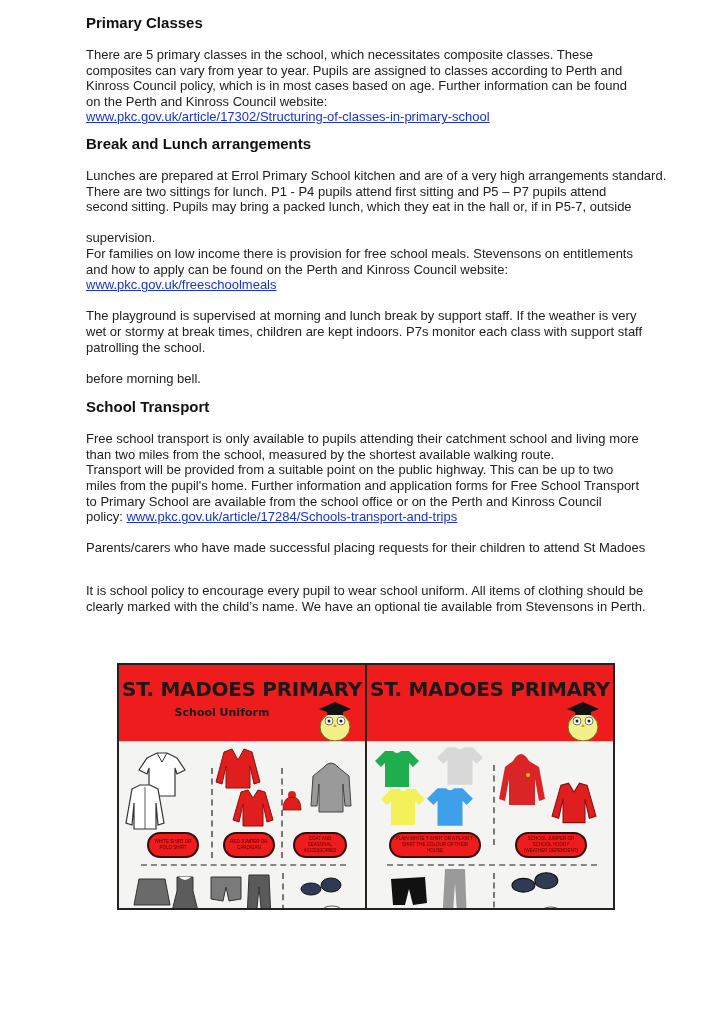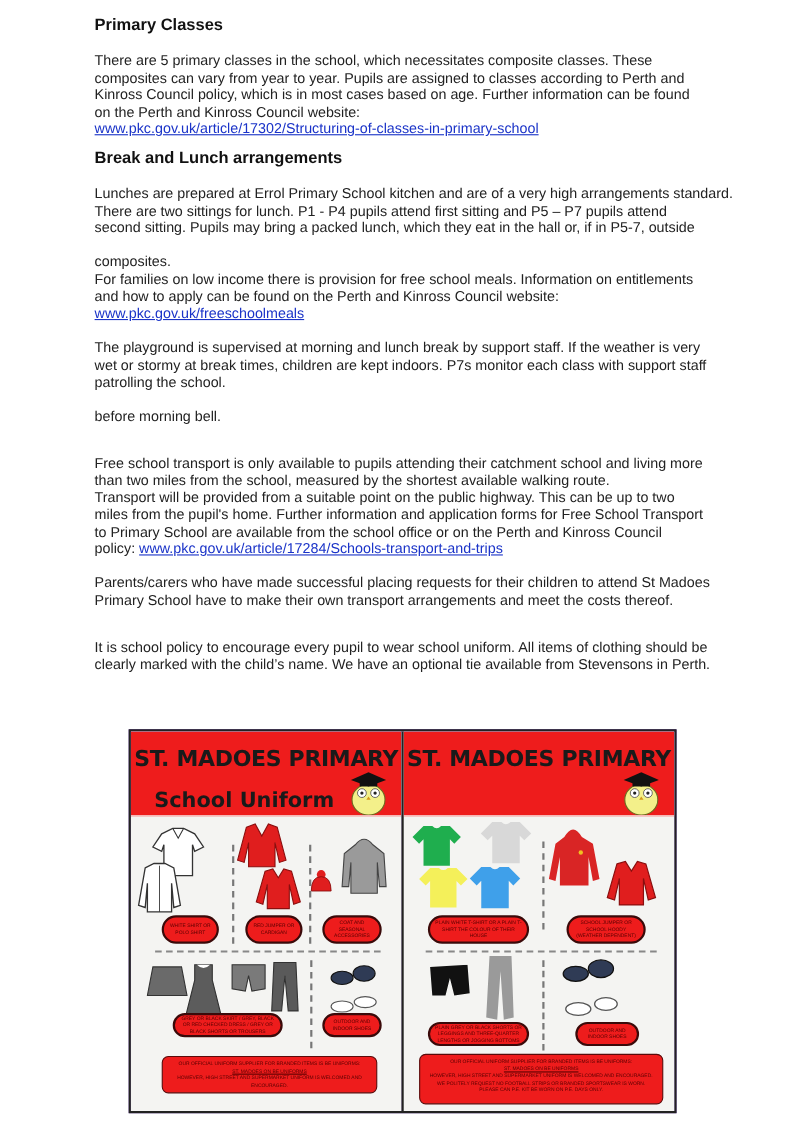--- a/index.html
+++ b/index.html
@@ -6,30 +6,30 @@
   body { width: 724px; height: 1024px; position: relative; overflow: hidden;
          font-family: "Liberation Sans", sans-serif; color: #1a1a1a; }
   .doc { position: absolute; left: 86px; top: 14px; width: 600px; }
   h2 { font-size: 15px; font-weight: bold; margin: 0; line-height: 18px; color: #111; }
   p { font-size: 13px; line-height: 15.6px; margin: 0; color: #222; }
   a { color: #1a33c8; text-decoration: underline; }
   .gap-h { height: 15px; }
   .gap-p { height: 15.6px; }
 
   
-  .posters { position: absolute; left: 117px; top: 663px; width: 498px; height: 349px;
-             display: flex; border: 2px solid #222; box-sizing: border-box; background: #4c1d95; }
+  .posters { position: absolute; left: 117px; top: 663px; width: 498px; height: 247px;
+             display: flex; border: 2px solid #222; box-sizing: border-box; background: #bef264; }
   .poster { position: relative; flex: 1; height: 100%; box-sizing: border-box; overflow: hidden; background: #f4f4f2; }
   .poster + .poster { border-left: 2px solid #222; }
   .poster-head { height: 76px; background: #ee1c1c; position: relative; border-bottom: 1px solid #f7c9c9; }
   .poster-title { position: absolute; left: 0; right: 0; top: 12px; text-align: center;
                   font-size: 20px; font-weight: bold; color: #1a1a1a; letter-spacing: -0.3px;
                   font-family: "DejaVu Sans", sans-serif; }
   .poster-sub { position: absolute; left: 0; right: 40px; top: 41px; text-align: center;
-                font-size: 19px; font-weight: bold; color: #1a1a1a; font-family: "DejaVu Sans", sans-serif; margin-top: 11px; }
+                font-size: 11px; font-weight: bold; color: #1a1a1a; font-family: "DejaVu Sans", sans-serif; }
   .owl { position: absolute; right: 10px; top: 32px; width: 40px; height: 44px; }
   .oval { position: absolute; background: #ee1c1c; border: 2px solid #3a0a0a; border-radius: 20px;
           color: #5a0000; font-size: 4.5px; text-align: center; display: flex; align-items: center;
           justify-content: center; line-height: 6px; padding: 2px 4px; box-sizing: border-box; }
   .box { position: absolute; background: #ee1c1c; border: 1px solid #5a0a0a; border-radius: 6px;
          color: #5a0000; font-size: 4.5px; text-align: center; line-height: 6.5px; padding: 3px 6px; box-sizing: border-box; }
   .dash-h { position: absolute; border-top: 2px dashed #888; }
   .dash-v { position: absolute; border-left: 2px dashed #777; }
   .cloth { position: absolute; }
 </style>
@@ -49,48 +49,48 @@
   </p>
   <div style="height:10px"></div>
 
   <h2>Break and Lunch arrangements</h2>
   <div class="gap-h"></div>
   <p>
     <span>Lunches are prepared at Errol Primary School kitchen and are of a very high arrangements standard.</span><br>
     <span>There are two sittings for lunch.  P1 - P4 pupils attend first sitting and P5 – P7 pupils attend</span><br>
     <span>second sitting.  Pupils may bring a packed lunch, which they eat in the hall or, if in P5-7, outside</span><br>
     <br>
-    <span>composites.</span><br>
-    <span>For families on low income there is provision for free school meals.  Information on entitlements</span><br>
+    <span>supervision.</span><br>
+    <span>For families on low income there is provision for free school meals.  Stevensons on entitlements</span><br>
     <span>and how to apply can be found on the Perth and Kinross Council website:</span><br>
     <a>www.pkc.gov.uk/freeschoolmeals</a>
   </p>
   <div class="gap-p"></div>
   <p>
     <span>The playground is supervised at morning and lunch break by support staff.  If the weather is very</span><br>
     <span>wet or stormy at break times, children are kept indoors.  P7s monitor each class with support staff</span><br>
     <span>patrolling the school.</span><br>
     <br>
     <span>before morning bell.</span>
   </p>
   <div style="height:12px"></div>
 
+  <h2>School Transport</h2>
   <div class="gap-h"></div>
   <p>
     <span>Free school transport is only available to pupils attending their catchment school and living more</span><br>
     <span>than two miles from the school, measured by the shortest available walking route.</span><br>
     <span>Transport will be provided from a suitable point on the public highway.  This can be up to two</span><br>
     <span>miles from the pupil's home.  Further information and application forms for Free School Transport</span><br>
     <span>to Primary School are available from the school office or on the Perth and Kinross Council</span><br>
     <span style="white-space:pre">policy: </span><a>www.pkc.gov.uk/article/17284/Schools-transport-and-trips</a>
   </p>
   <div class="gap-p"></div>
   <p>
     <span>Parents/carers who have made successful placing requests for their children to attend St Madoes</span><br>
-    <span>Primary School have to make their own transport arrangements and meet the costs thereof.</span>
   </p>
   <div style="height:12px"></div>
 
   <div class="gap-h"></div>
   <p>
     <span>It is school policy to encourage every pupil to wear school uniform. All items of clothing should be</span><br>
     <span>clearly marked with the child’s name. We have an optional tie available from Stevensons in Perth.</span>
   </p>
 </div>
 

